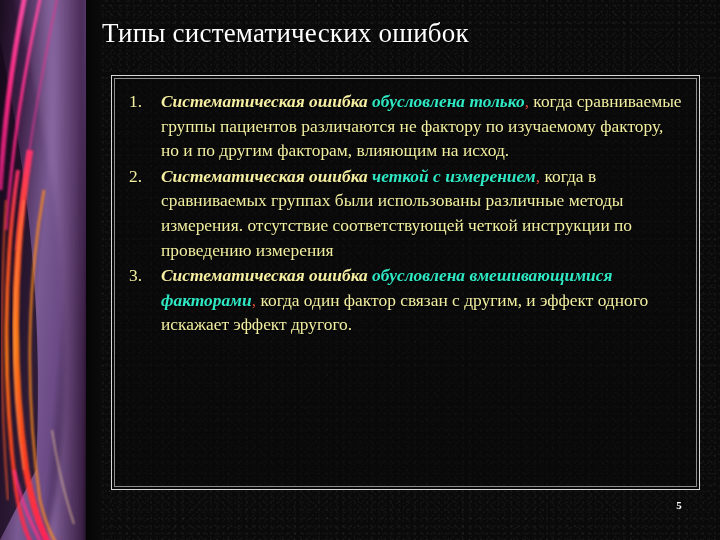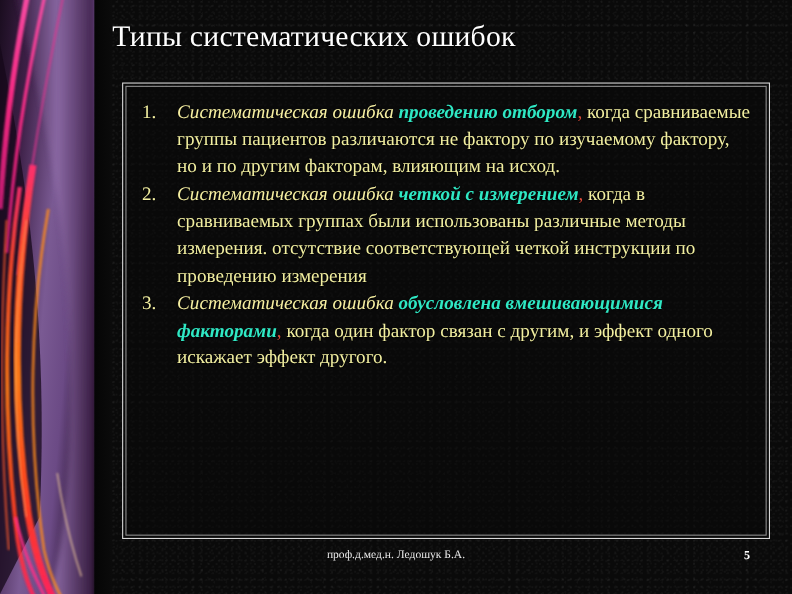--- a/index.html
+++ b/index.html
@@ -97,21 +97,21 @@
     width:26px;
     color:#f2efa0;
     font-size:17.4px;
     line-height:24.6px;
   }
   .bullet .body { display:block; }
 
   
   .hi-y {           
     font-style:italic;
-    font-weight:normal;
+    font-weight:bold;
     color:#f7f0a2;
   }
   .hi-c {           
     font-style:italic;
     font-weight:bold;
     color:#2fe8c4;
   }
   .comma-r { color:#d94b3a; }
 
   
@@ -193,33 +193,32 @@
   <div id="art-edge"></div>
 
   <div id="title">Типы систематических ошибок</div>
 
   <div id="content-frame">
     <div id="content-inner">
       <ol id="bullets">
 
         <li class="bullet">
           <span class="num">1.</span>
-          <span class="body"><span class="hi-y">Систематическая ошибка </span><span class="hi-c">проведению отбором</span><span class="comma-r">,</span><span> когда сравниваемые группы пациентов различаются не фактору по изучаемому фактору, но и по другим факторам, влияющим на исход.</span></span>
+          <span class="body"><span class="hi-y">Систематическая ошибка </span><span class="hi-c">обусловлена только</span><span class="comma-r">,</span><span> когда сравниваемые группы пациентов различаются не фактору по изучаемому фактору, но и по другим факторам, влияющим на исход.</span></span>
         </li>
 
         <li class="bullet">
           <span class="num">2.</span>
           <span class="body"><span class="hi-y">Систематическая ошибка </span><span class="hi-c">четкой с измерением</span><span class="comma-r">,</span><span> когда в сравниваемых группах были использованы различные методы измерения. отсутствие соответствующей четкой инструкции по проведению измерения</span></span>
         </li>
 
         <li class="bullet">
           <span class="num">3.</span>
           <span class="body"><span class="hi-y">Систематическая ошибка </span><span class="hi-c">обусловлена вмешивающимися факторами</span><span class="comma-r">,</span><span> когда один фактор связан с другим, и эффект одного искажает эффект другого.</span></span>
         </li>
 
       </ol>
     </div>
   </div>
 
-  <div id="footer-note">проф.д.мед.н. Ледошук Б.А.</div>
   <div id="page-number">5</div>
 
 </div>
 
 </body></html>

